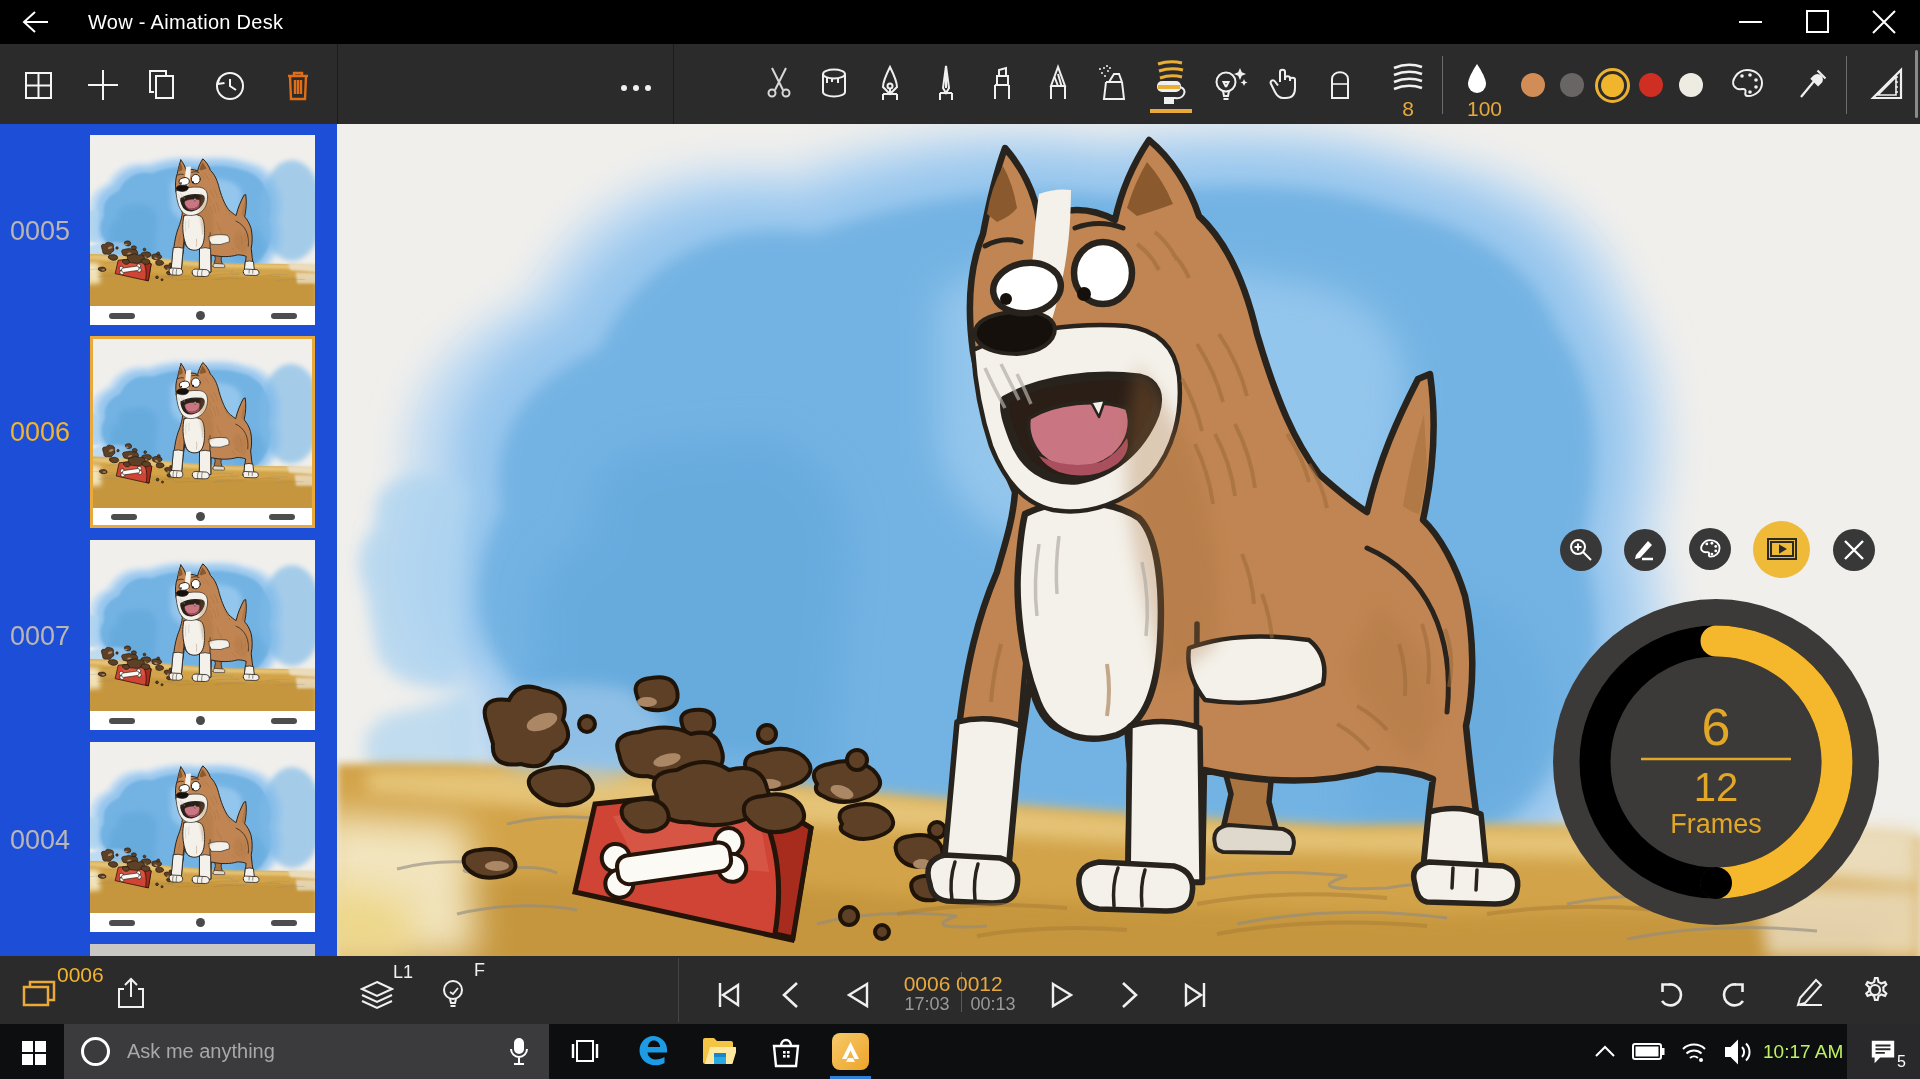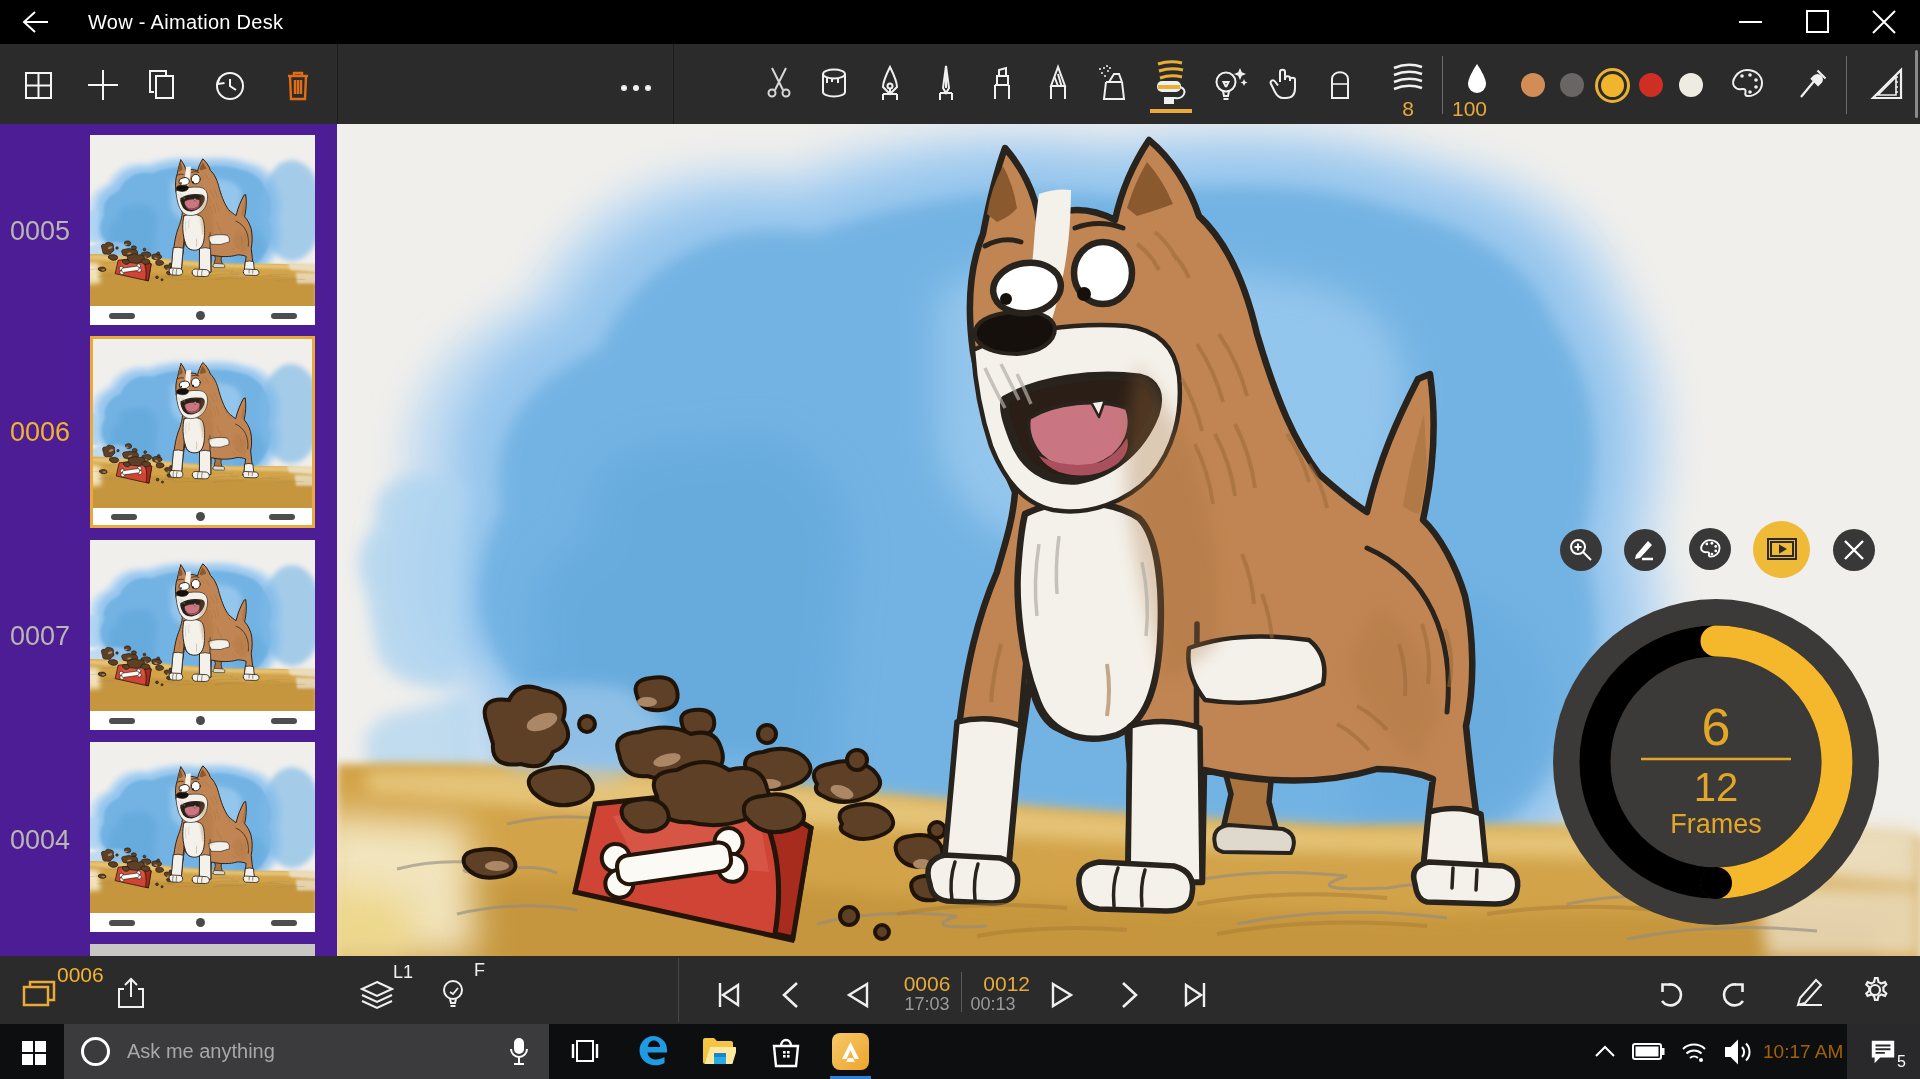--- a/index.html
+++ b/index.html
@@ -1,20 +1,20 @@
 <!DOCTYPE html>
 <html><head><meta charset="utf-8"><title>Wow - Aimation Desk</title>
 <style>
 *{margin:0;padding:0;box-sizing:border-box}
 html,body{width:1920px;height:1079px;overflow:hidden;background:#000;font-family:"Liberation Sans",sans-serif}
 .abs{position:absolute}
 #titlebar{position:absolute;left:0;top:0;width:1920px;height:44px;background:#000}
 #titlebar .title{position:absolute;left:88px;top:11px;color:#fff;font-size:20px;letter-spacing:.3px}
 #toolbar{position:absolute;left:0;top:44px;width:1920px;height:80px;background:#2b2b2b}
-#sidebar{position:absolute;left:0;top:124px;width:337px;height:832px;background:#4c1d95}
+#sidebar{position:absolute;left:0;top:124px;width:337px;height:832px;background:#1d4ed8}
 #canvas{position:absolute;left:337px;top:124px;width:1583px;height:832px;background:#f0efec;overflow:hidden}
 #bottombar{position:absolute;left:0;top:956px;width:1920px;height:68px;background:#2b2b2b}
 #taskbar{position:absolute;left:0;top:1024px;width:1920px;height:55px;background:#0d0e10}
 .ic{position:absolute}
 .thumb{position:absolute;left:90px;width:225px;background:#fff}
 .thumb .img{position:absolute;left:0;top:0;width:225px;background:#eceae6;overflow:hidden}
 .thumb .strip{position:absolute;left:0;bottom:0;width:225px;height:19px;background:#fff}
 .fnum{position:absolute;left:0;width:80px;text-align:center;color:#b9b6b3;font-size:27px}
 .dash{position:absolute;height:6px;border-radius:3px;background:#4d4d4d;top:7px}
 .sdot{position:absolute;width:9px;height:9px;border-radius:50%;background:#4a4a4a;top:5px;left:198px}
@@ -139,21 +139,21 @@
       <path d="M14 22 h16" stroke-width="1.6"></path>
   </svg>
   <svg class="ic" style="left:1386px;top:14px" width="44" height="44" viewBox="0 0 44 44" fill="none" stroke="#f0f0f0" stroke-width="2.6">
     <path d="M8 10 Q22 4 36 9 M8 17 Q22 11 36 16 M8 24 Q22 18 36 23 M8 31 Q22 25 36 30"></path>
   </svg>
   <div class="abs" style="left:1386px;top:53px;width:44px;text-align:center;color:#e8a93c;font-size:21px">8</div>
   <div class="abs" style="left:1442px;top:12px;width:1px;height:58px;background:#6d6d6d"></div>
   <svg class="ic" style="left:1455px;top:14px" width="44" height="44" viewBox="0 0 44 44">
     <path d="M22 6 C22 6 13 19 13 26 a9 9 0 0 0 18 0 C31 19 22 6 22 6 Z" fill="#fff"></path>
   </svg>
-  <div class="abs" style="left:1452px;top:53px;width:50px;text-align:left;color:#e8a93c;font-size:21px">100</div>
+  <div class="abs" style="left:1452px;top:53px;width:50px;text-align:right;color:#e8a93c;font-size:21px">100</div>
   <div class="abs" style="left:1521px;top:29px;width:24px;height:24px;border-radius:50%;background:#d28d56"></div>
   <div class="abs" style="left:1560px;top:29px;width:24px;height:24px;border-radius:50%;background:#696565"></div>
   <div class="abs" style="left:1595px;top:24px;width:35px;height:35px;border-radius:50%;border:3.5px solid #eab132;background:#2b2b2b"></div>
   <div class="abs" style="left:1601px;top:30px;width:23px;height:23px;border-radius:50%;background:#f1b52d"></div>
   <div class="abs" style="left:1639px;top:29px;width:24px;height:24px;border-radius:50%;background:#cf2f23"></div>
   <div class="abs" style="left:1679px;top:29px;width:24px;height:24px;border-radius:50%;background:#eeece2"></div>
   <svg class="ic" style="left:1725px;top:18px" width="44" height="44" viewBox="0 0 44 44" fill="none" stroke="#f0f0f0" stroke-width="2">
     <path d="M22 8 c9 0 15 6 15 13 c0 7 -6 13 -14 13 c-3 0 -3 -2 -2.5 -4 c.5 -2 -1 -3.5 -3.5 -3 c-3 .6 -6 0 -8 -3 C6 19 12 8 22 8 Z"></path>
     <g fill="#f0f0f0" stroke="none">
         <circle cx="17" cy="14" r="1.8"></circle>
@@ -513,21 +513,21 @@
   </svg>
   <svg class="ic" style="left:773px;top:21px" width="36" height="36" viewBox="0 0 36 36" fill="none" stroke="#f0f0f0" stroke-width="2.6">
     <path d="M24 6 L11 18 L24 30"></path>
   </svg>
   <svg class="ic" style="left:840px;top:21px" width="36" height="36" viewBox="0 0 36 36" fill="none" stroke="#f0f0f0" stroke-width="2.4">
     <path d="M27 7 L9 18 L27 29 Z"></path>
   </svg>
   <div class="abs" style="left:890px;top:16px;width:74px;text-align:center;color:#e8a93c;font-size:21px">0006</div>
   <div class="abs" style="left:890px;top:38px;width:74px;text-align:center;color:#9a9a9a;font-size:18px">17:03</div>
   <div class="abs" style="left:961px;top:16px;width:1px;height:40px;background:#5a5a5a"></div>
-  <div class="abs" style="left:956px;top:16px;width:74px;text-align:right;color:#e8a93c;font-size:21px">0012</div>
+  <div class="abs" style="left:956px;top:16px;width:74px;text-align:left;color:#e8a93c;font-size:21px">0012</div>
   <div class="abs" style="left:956px;top:38px;width:74px;text-align:center;color:#9a9a9a;font-size:18px">00:13</div>
   <svg class="ic" style="left:1044px;top:21px" width="36" height="36" viewBox="0 0 36 36" fill="none" stroke="#f0f0f0" stroke-width="2.4">
     <path d="M9 7 L27 18 L9 29 Z"></path>
   </svg>
   <svg class="ic" style="left:1111px;top:21px" width="36" height="36" viewBox="0 0 36 36" fill="none" stroke="#f0f0f0" stroke-width="2.6">
     <path d="M12 6 L25 18 L12 30"></path>
   </svg>
   <svg class="ic" style="left:1178px;top:21px" width="36" height="36" viewBox="0 0 36 36" fill="none" stroke="#f0f0f0" stroke-width="2.4">
     <path d="M8 8 L23 18 L8 28 Z M26 6 V30"></path>
   </svg>
@@ -598,20 +598,20 @@
       <path d="M31 5 v7" stroke-width="3"></path>
     </svg>
   <svg class="ic" style="left:1680px;top:16px" width="28" height="24" viewBox="0 0 28 24" fill="none" stroke="#fff" stroke-width="2">
     <path d="M3 9 A16 16 0 0 1 25 9 M6.5 13.5 A11 11 0 0 1 21.5 13.5 M10 18 A6 6 0 0 1 18 18"></path>
       <circle cx="21" cy="20" r="2" fill="#fff" stroke="none"></circle>
   </svg>
   <svg class="ic" style="left:1724px;top:15px" width="30" height="26" viewBox="0 0 30 26" fill="none" stroke="#fff" stroke-width="2">
     <path d="M2 9 h5 l6 -6 v20 l-6 -6 h-5 Z" fill="#fff"></path>
     <path d="M18 8 a7 7 0 0 1 0 10 M22 4.5 a12 12 0 0 1 0 17"></path>
   </svg>
-  <div class="abs" style="left:1763px;top:17px;width:84px;color:#a16207;font-size:19px;white-space:nowrap;letter-spacing:0">10:17 AM</div>
+  <div class="abs" style="left:1763px;top:17px;width:84px;color:#bef264;font-size:19px;white-space:nowrap;letter-spacing:0">10:17 AM</div>
   <div class="abs" style="left:1847px;top:0;width:73px;height:55px;background:#29282b"></div>
   <svg class="ic" style="left:1869px;top:14px" width="28" height="28" viewBox="0 0 30 30">
     <path d="M3 3 H27 V21 H12 L6 27 V21 H3 Z" fill="#fff"></path>
     <path d="M7 8 H23 M7 12 H23 M7 16 H17" stroke="#29282b" stroke-width="2"></path>
   </svg>
   <div class="abs" style="left:1897px;top:29px;color:#fff;font-size:16px">5</div>
 </div>
 
 </body></html>

